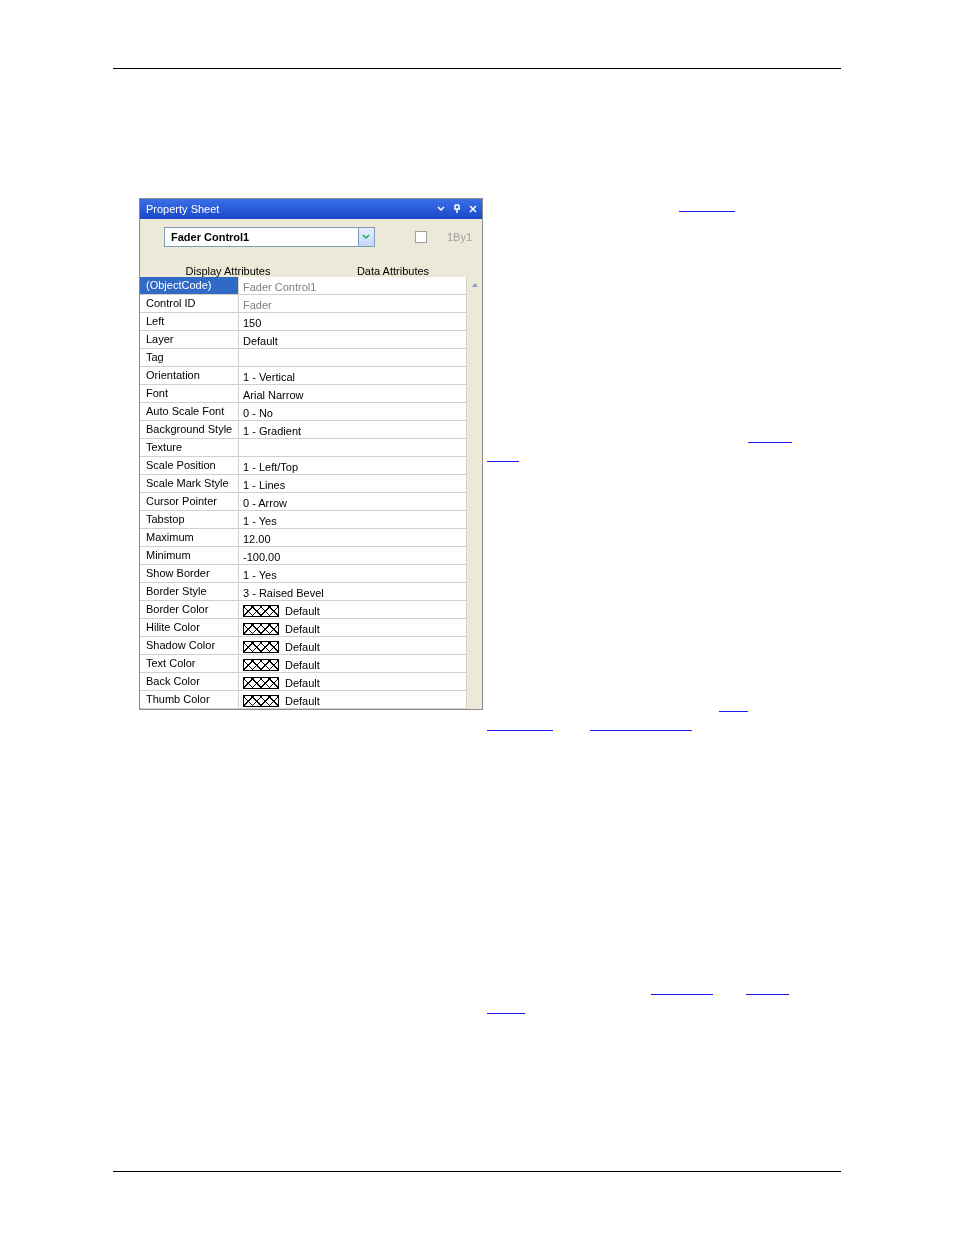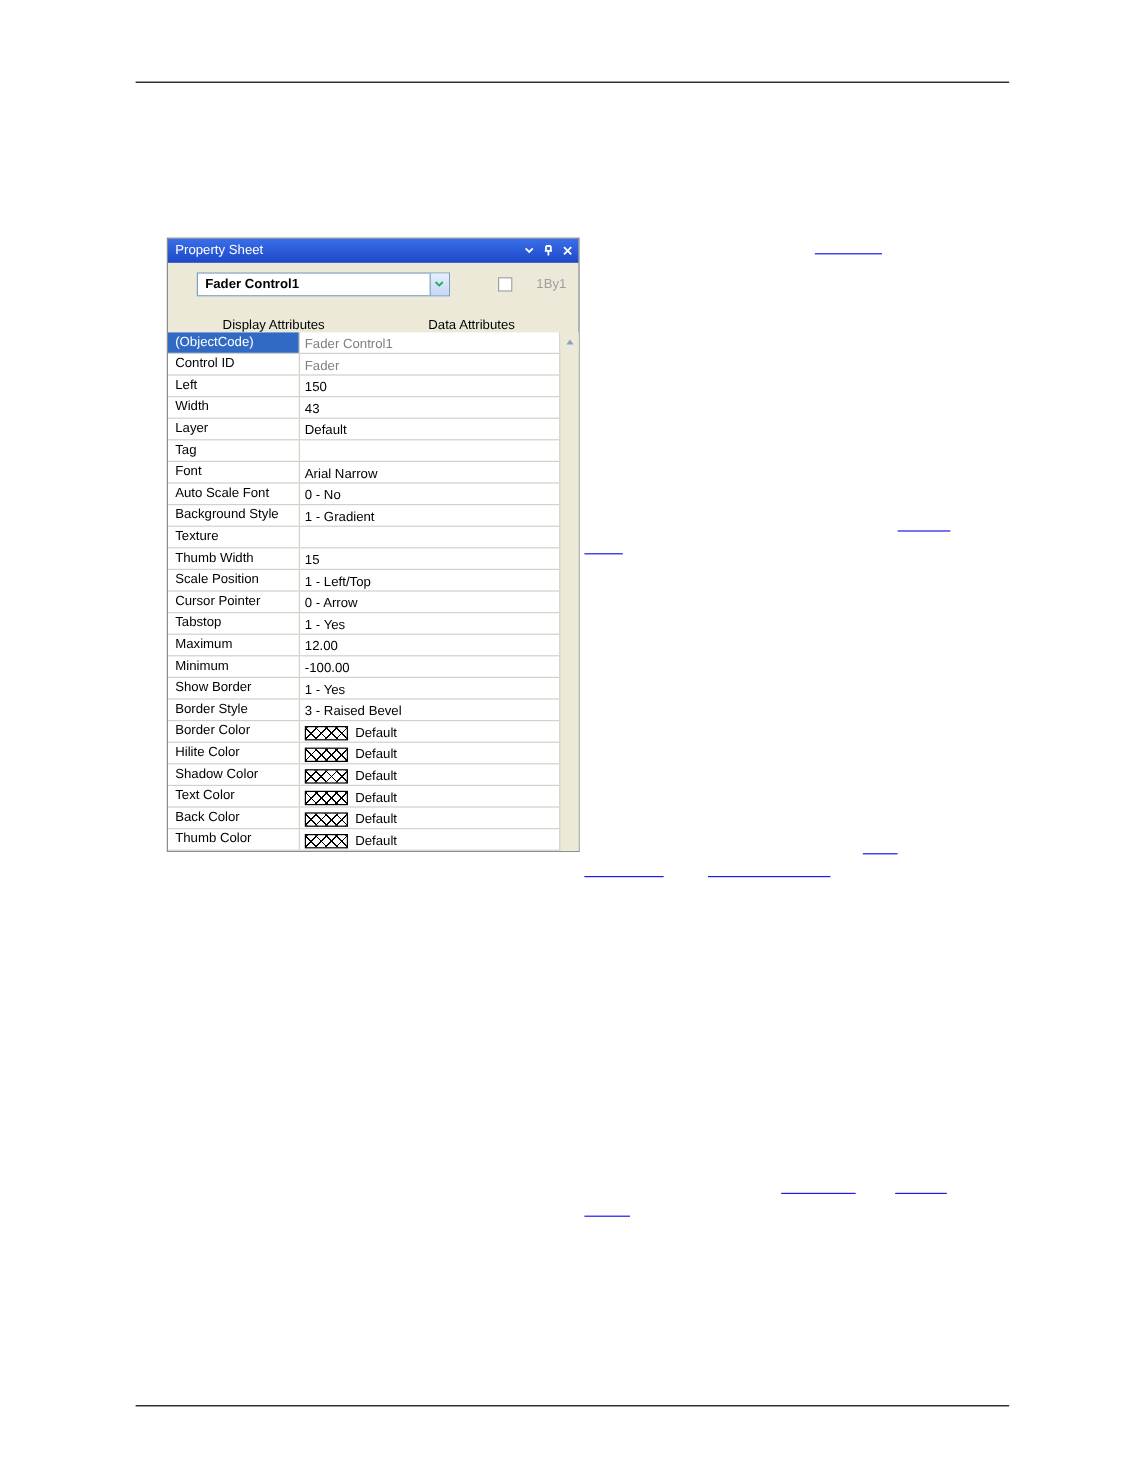--- a/index.html
+++ b/index.html
@@ -138,21 +138,21 @@
   }
   .scroll-up svg { stroke: #8a9fc4; fill: #8a9fc4; }
 
   .row {
     display: flex;
     height: 18px;
     font-size: 11px;
     border-bottom: 1px solid #d4d0c8;
   }
   .row .label {
-    width: 109px;
+    width: 98px;
     padding: 2px 4px 0 6px;
     white-space: nowrap;
     overflow: hidden;
   }
   .row .value {
     flex: 1;
     padding: 2px 4px 0 4px;
     border-left: 1px solid #d4d0c8;
     white-space: nowrap;
     display: flex;
@@ -266,38 +266,38 @@
               <span>Fader</span>
             </div>
           </div>
           <div class="row">
             <div class="label">Left</div>
             <div class="value">
               <span>150</span>
             </div>
           </div>
           <div class="row">
-            <div class="label">Width</div>
-            <div class="value">
-              <span>43</span>
-            </div>
-          </div>
-          <div class="row">
             <div class="label">Layer</div>
             <div class="value">
               <span>Default</span>
             </div>
           </div>
           <div class="row">
             <div class="label">Tag</div>
             <div class="value">
               <span></span>
             </div>
           </div>
           <div class="row">
+            <div class="label">Orientation</div>
+            <div class="value">
+              <span>1 - Vertical</span>
+            </div>
+          </div>
+          <div class="row">
             <div class="label">Font</div>
             <div class="value">
               <span>Arial Narrow</span>
             </div>
           </div>
           <div class="row">
             <div class="label">Auto Scale Font</div>
             <div class="value">
               <span>0 - No</span>
             </div>
@@ -308,29 +308,29 @@
               <span>1 - Gradient</span>
             </div>
           </div>
           <div class="row">
             <div class="label">Texture</div>
             <div class="value">
               <span></span>
             </div>
           </div>
           <div class="row">
-            <div class="label">Thumb Width</div>
-            <div class="value">
-              <span>15</span>
-            </div>
-          </div>
-          <div class="row">
             <div class="label">Scale Position</div>
             <div class="value">
               <span>1 - Left/Top</span>
+            </div>
+          </div>
+          <div class="row">
+            <div class="label">Scale Mark Style</div>
+            <div class="value">
+              <span>1 - Lines</span>
             </div>
           </div>
           <div class="row">
             <div class="label">Cursor Pointer</div>
             <div class="value">
               <span>0 - Arrow</span>
             </div>
           </div>
           <div class="row">
             <div class="label">Tabstop</div>

